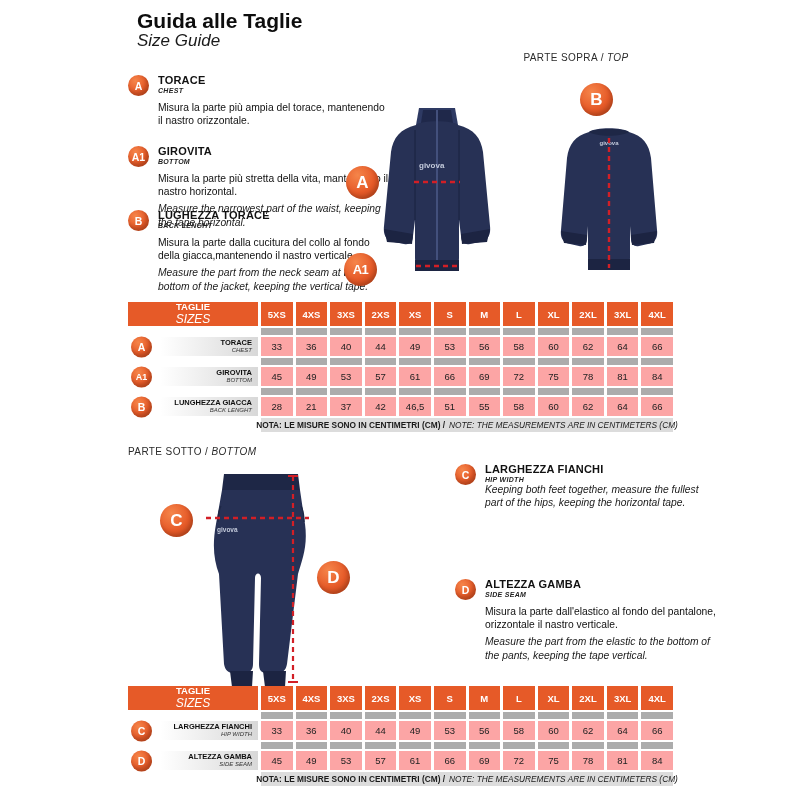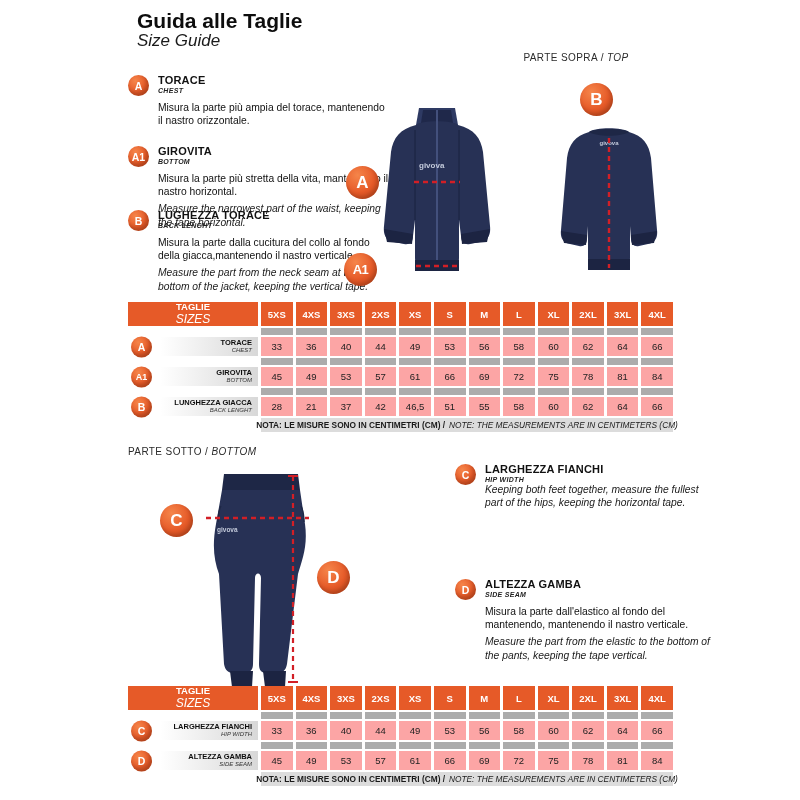--- a/index.html
+++ b/index.html
@@ -289,21 +289,21 @@
       <div class="m-sub">HIP WIDTH</div>
       <p class="m-desc-en">Keeping both feet together, measure the fullest part of the hips, keeping the horizontal tape.</p>
     </div>
   </div>
 
   <div class="measure" style="left:455px; top:579px;">
     <div class="badge m-badge">D</div>
     <div>
       <div class="m-title">ALTEZZA GAMBA</div>
       <div class="m-sub">SIDE SEAM</div>
-      <p class="m-desc-it">Misura la parte dall'elastico al fondo del mantenendo, mantenendo il nastro verticale.</p>
+      <p class="m-desc-it">Misura la parte dall'elastico al fondo del pantalone, orizzontale il nastro verticale.</p>
       <p class="m-desc-en">Measure the part from the elastic to the bottom of the pants, keeping the tape vertical.</p>
     </div>
   </div>
 
   <div class="size-table" style="left:128px; top:686px;">
       <div class="th th-label">
         <div class="">TAGLIE</div>
         <div class="th-sub">SIZES</div>
       </div>
       <div class="th">5XS</div>

